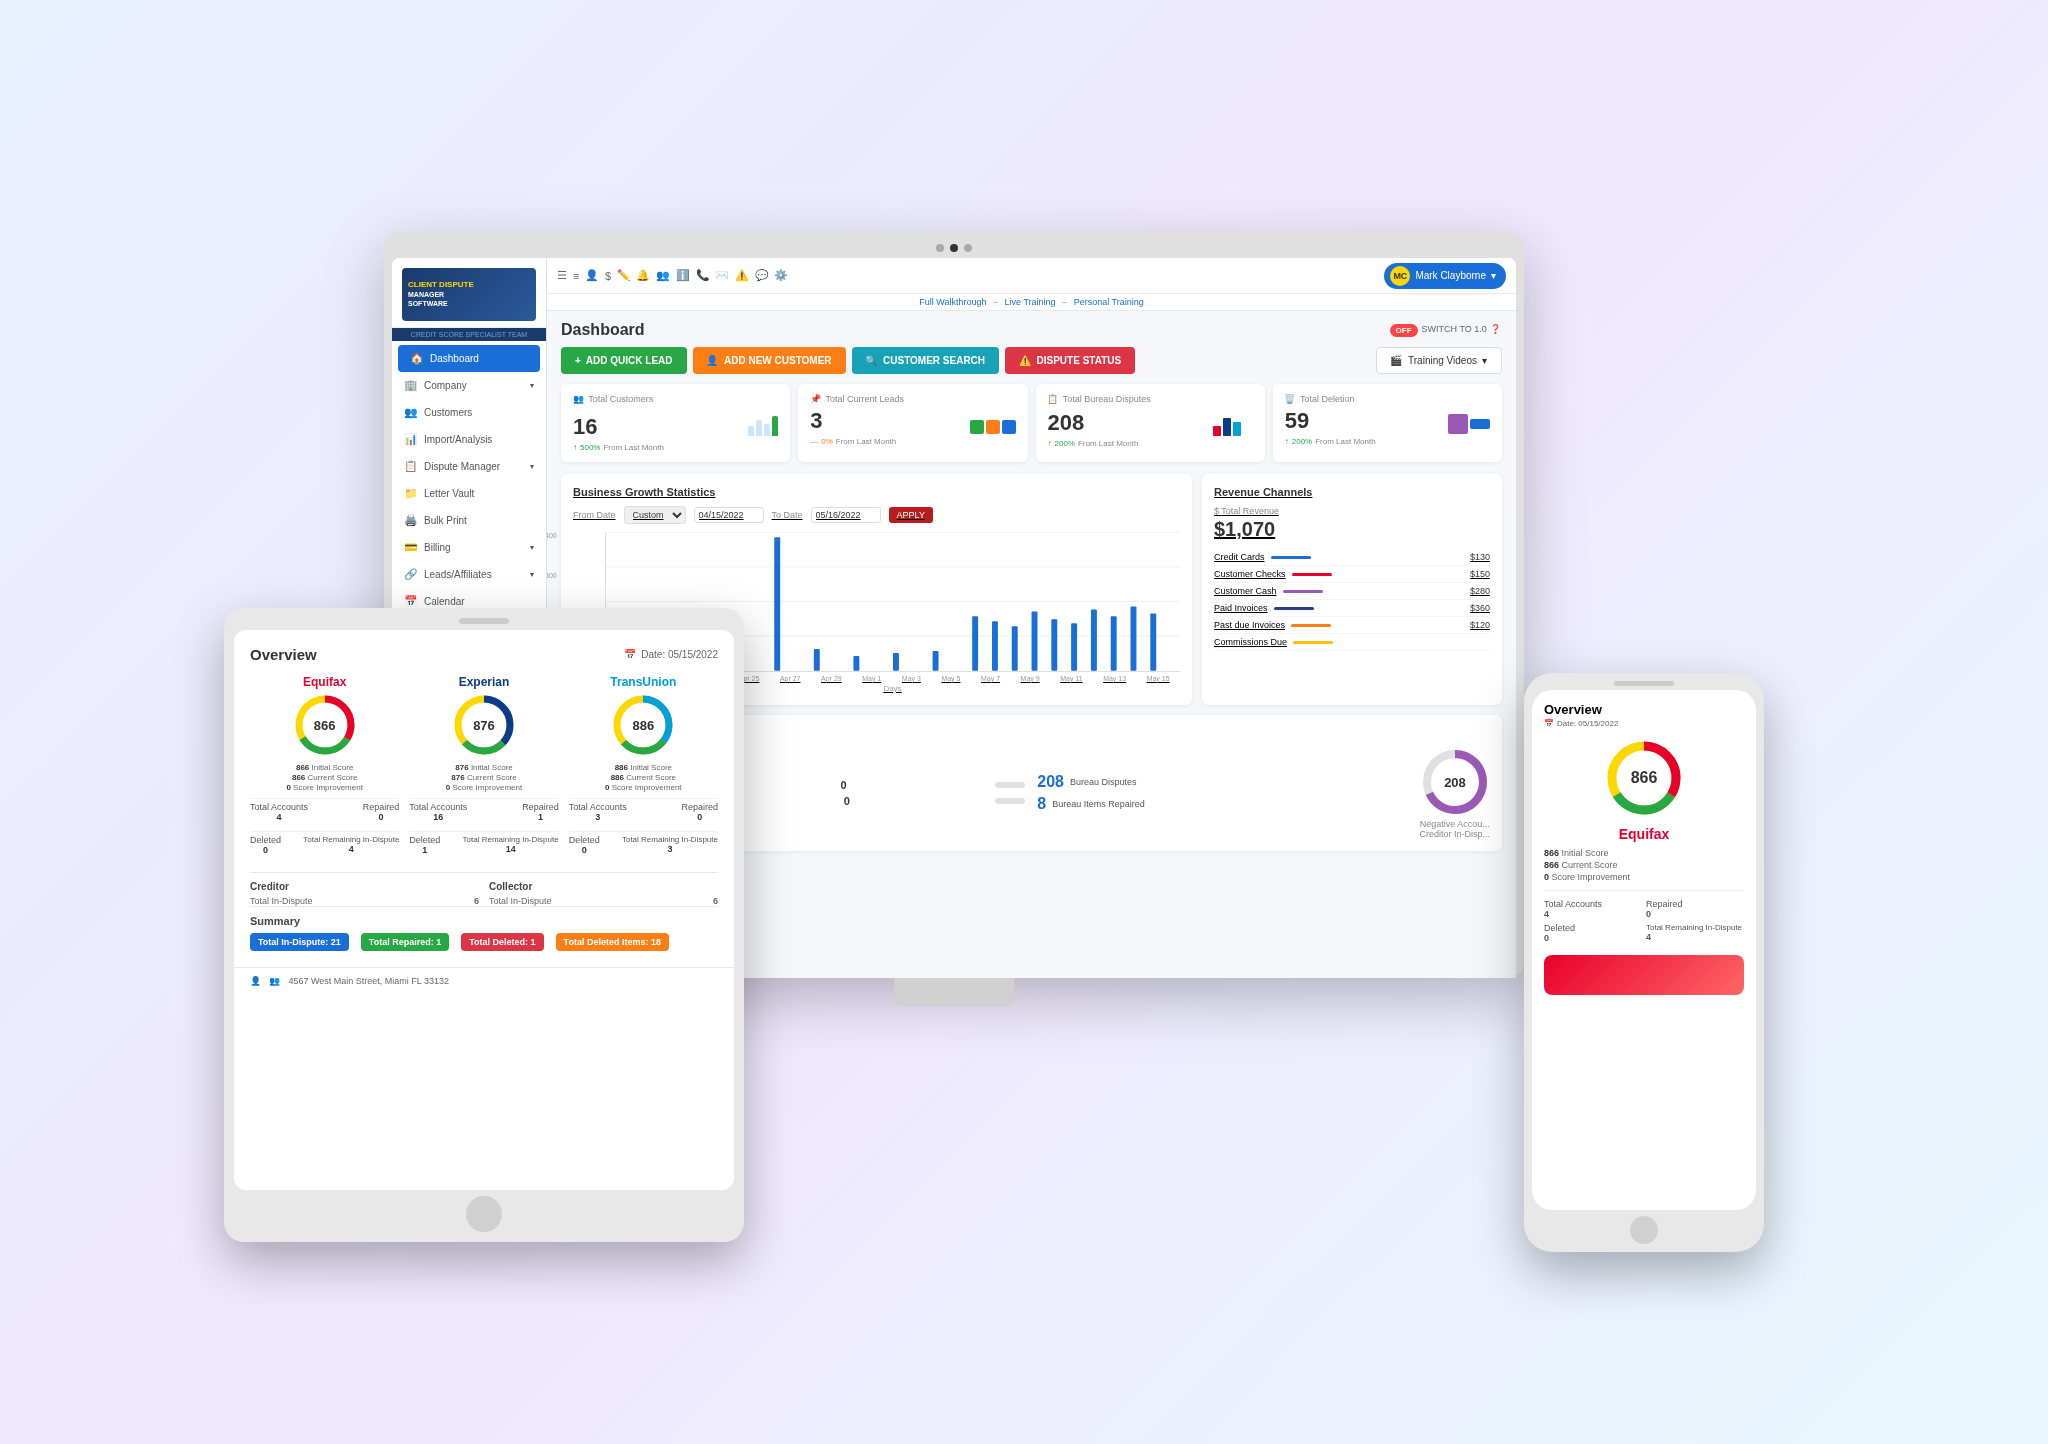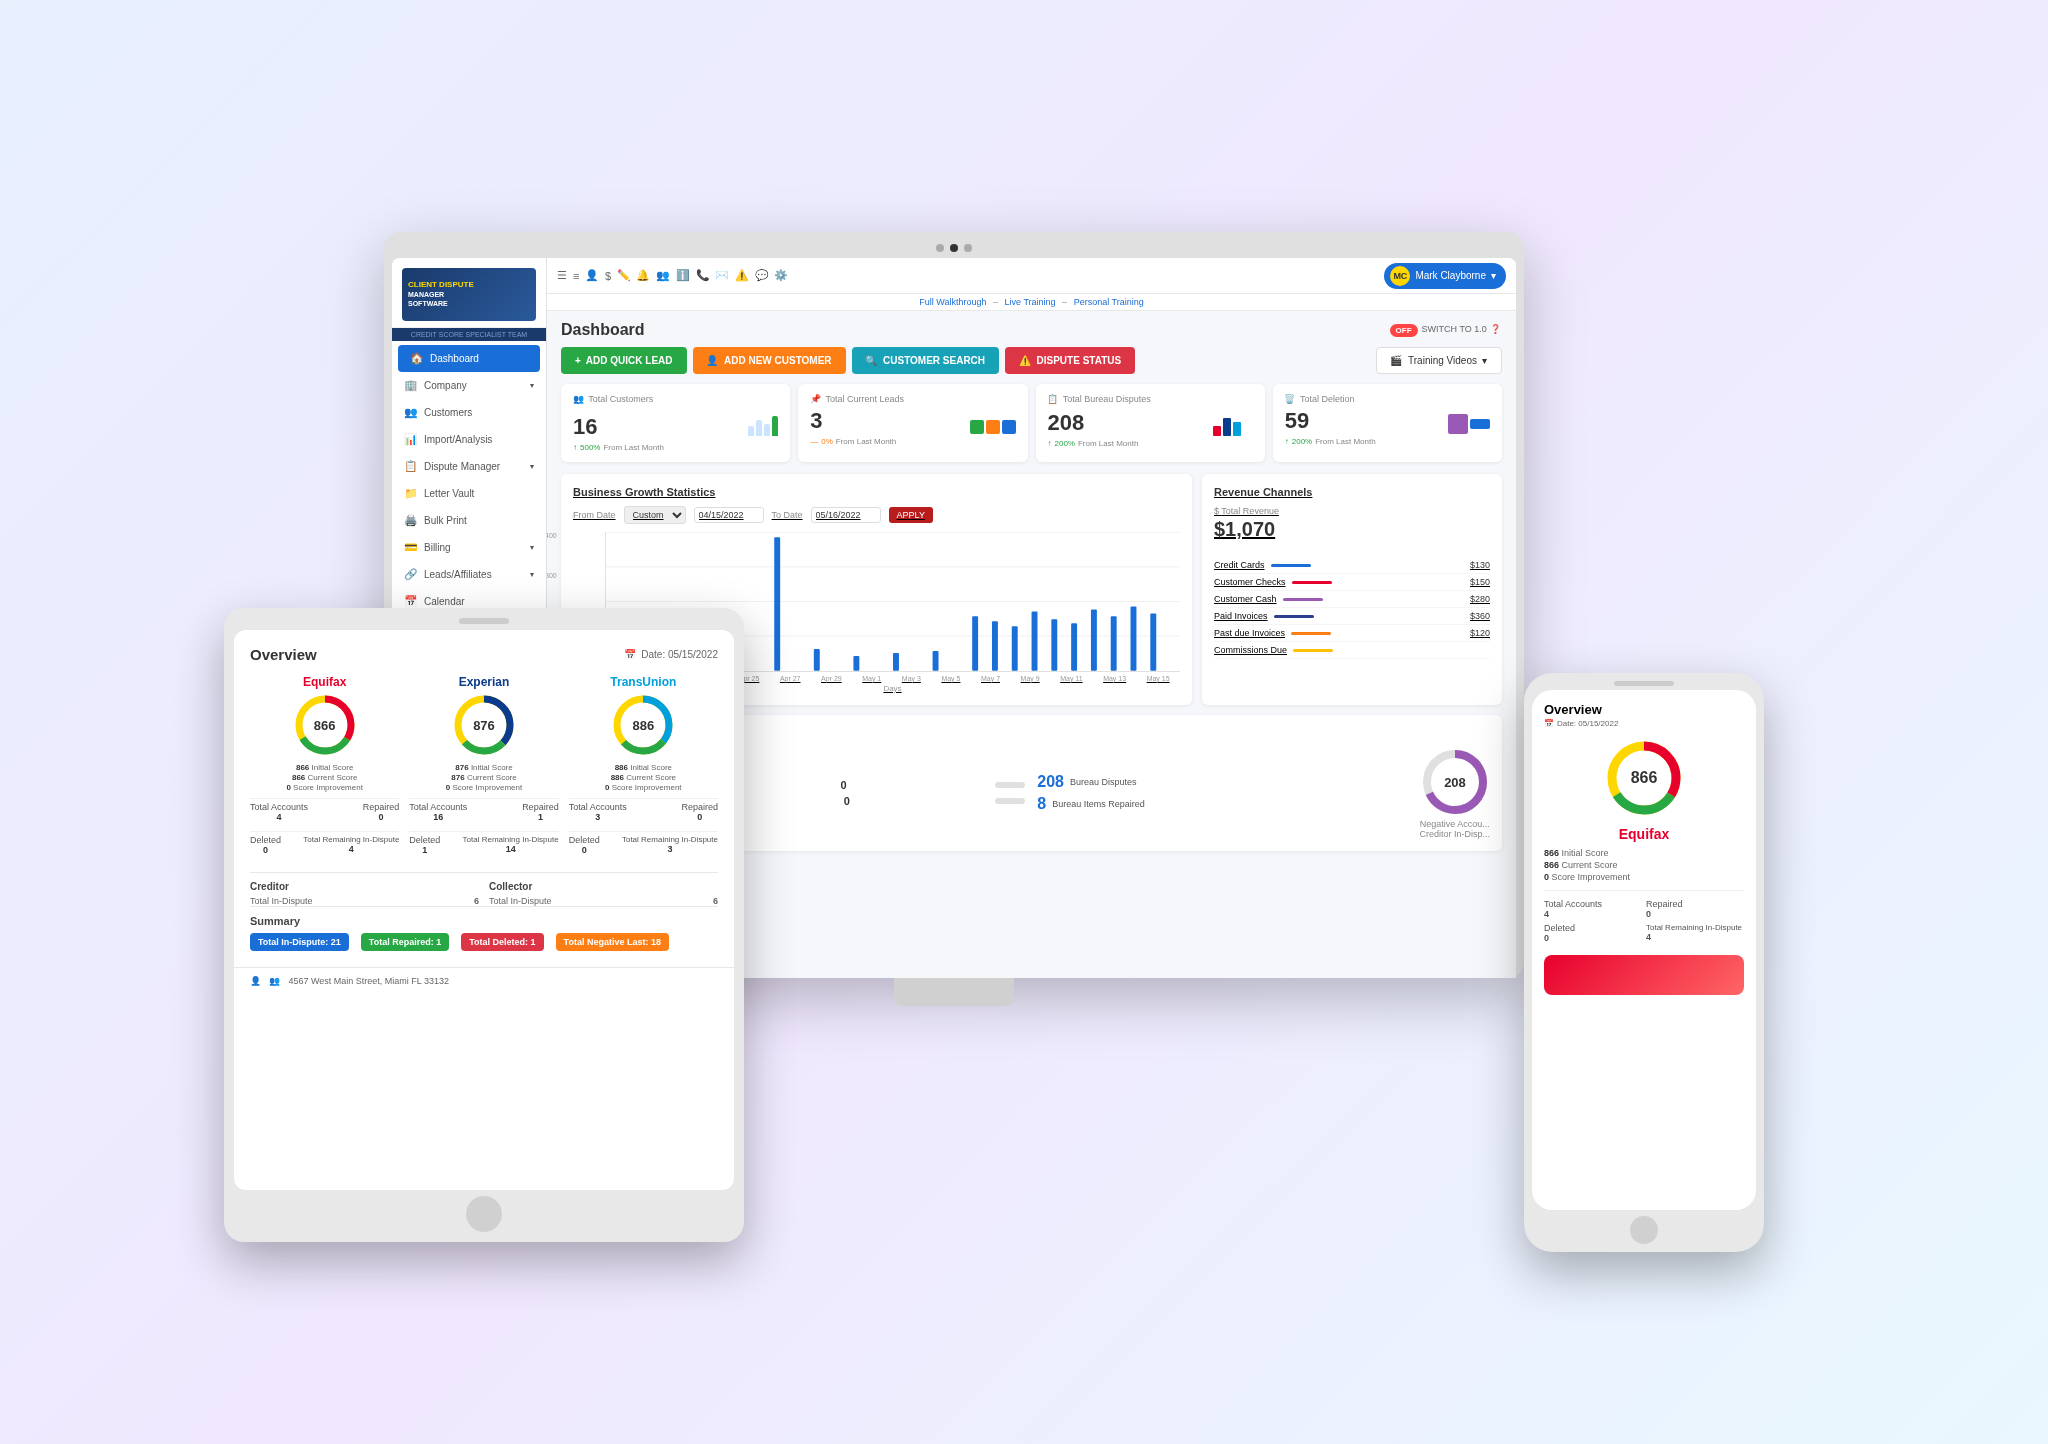--- a/index.html
+++ b/index.html
@@ -298,21 +298,21 @@
       flex-direction: column;
       justify-content: space-between;
       font-size: 7px;
       color: #999;
       text-align: right;
     }
     .chart-wrapper { position: relative; padding-left: 32px; }
 
     
     .revenue-total { font-size: 9px; color: #888; margin-bottom: 2px; }
-    .revenue-value { font-size: 20px; font-weight: bold; color: #333; margin-bottom: 16px; }
+    .revenue-value { font-size: 20px; font-weight: bold; color: #333; margin-bottom: 8px; }
     .revenue-item {
       display: flex;
       align-items: center;
       justify-content: space-between;
       padding: 3px 0;
       font-size: 9px;
       border-bottom: 1px solid #f5f5f5;
     }
     .revenue-line { width: 40px; height: 3px; border-radius: 2px; margin: 0 6px; }
     .revenue-item-left { display: flex; align-items: center; }
@@ -1073,21 +1073,21 @@
               </div>
               <div class="summary-badge sb-green">
                 <span>Total Repaired:</span>
                 <strong>1</strong>
               </div>
               <div class="summary-badge sb-red">
                 <span>Total Deleted:</span>
                 <strong>1</strong>
               </div>
               <div class="summary-badge sb-orange">
-                <span>Total Negative Last:</span>
+                <span>Total Deleted Items:</span>
                 <strong>18</strong>
               </div>
             </div>
           </div>
 
         </div>
 
         <div class="tablet-footer">
           <span>👤</span>
           <span>👥</span>

